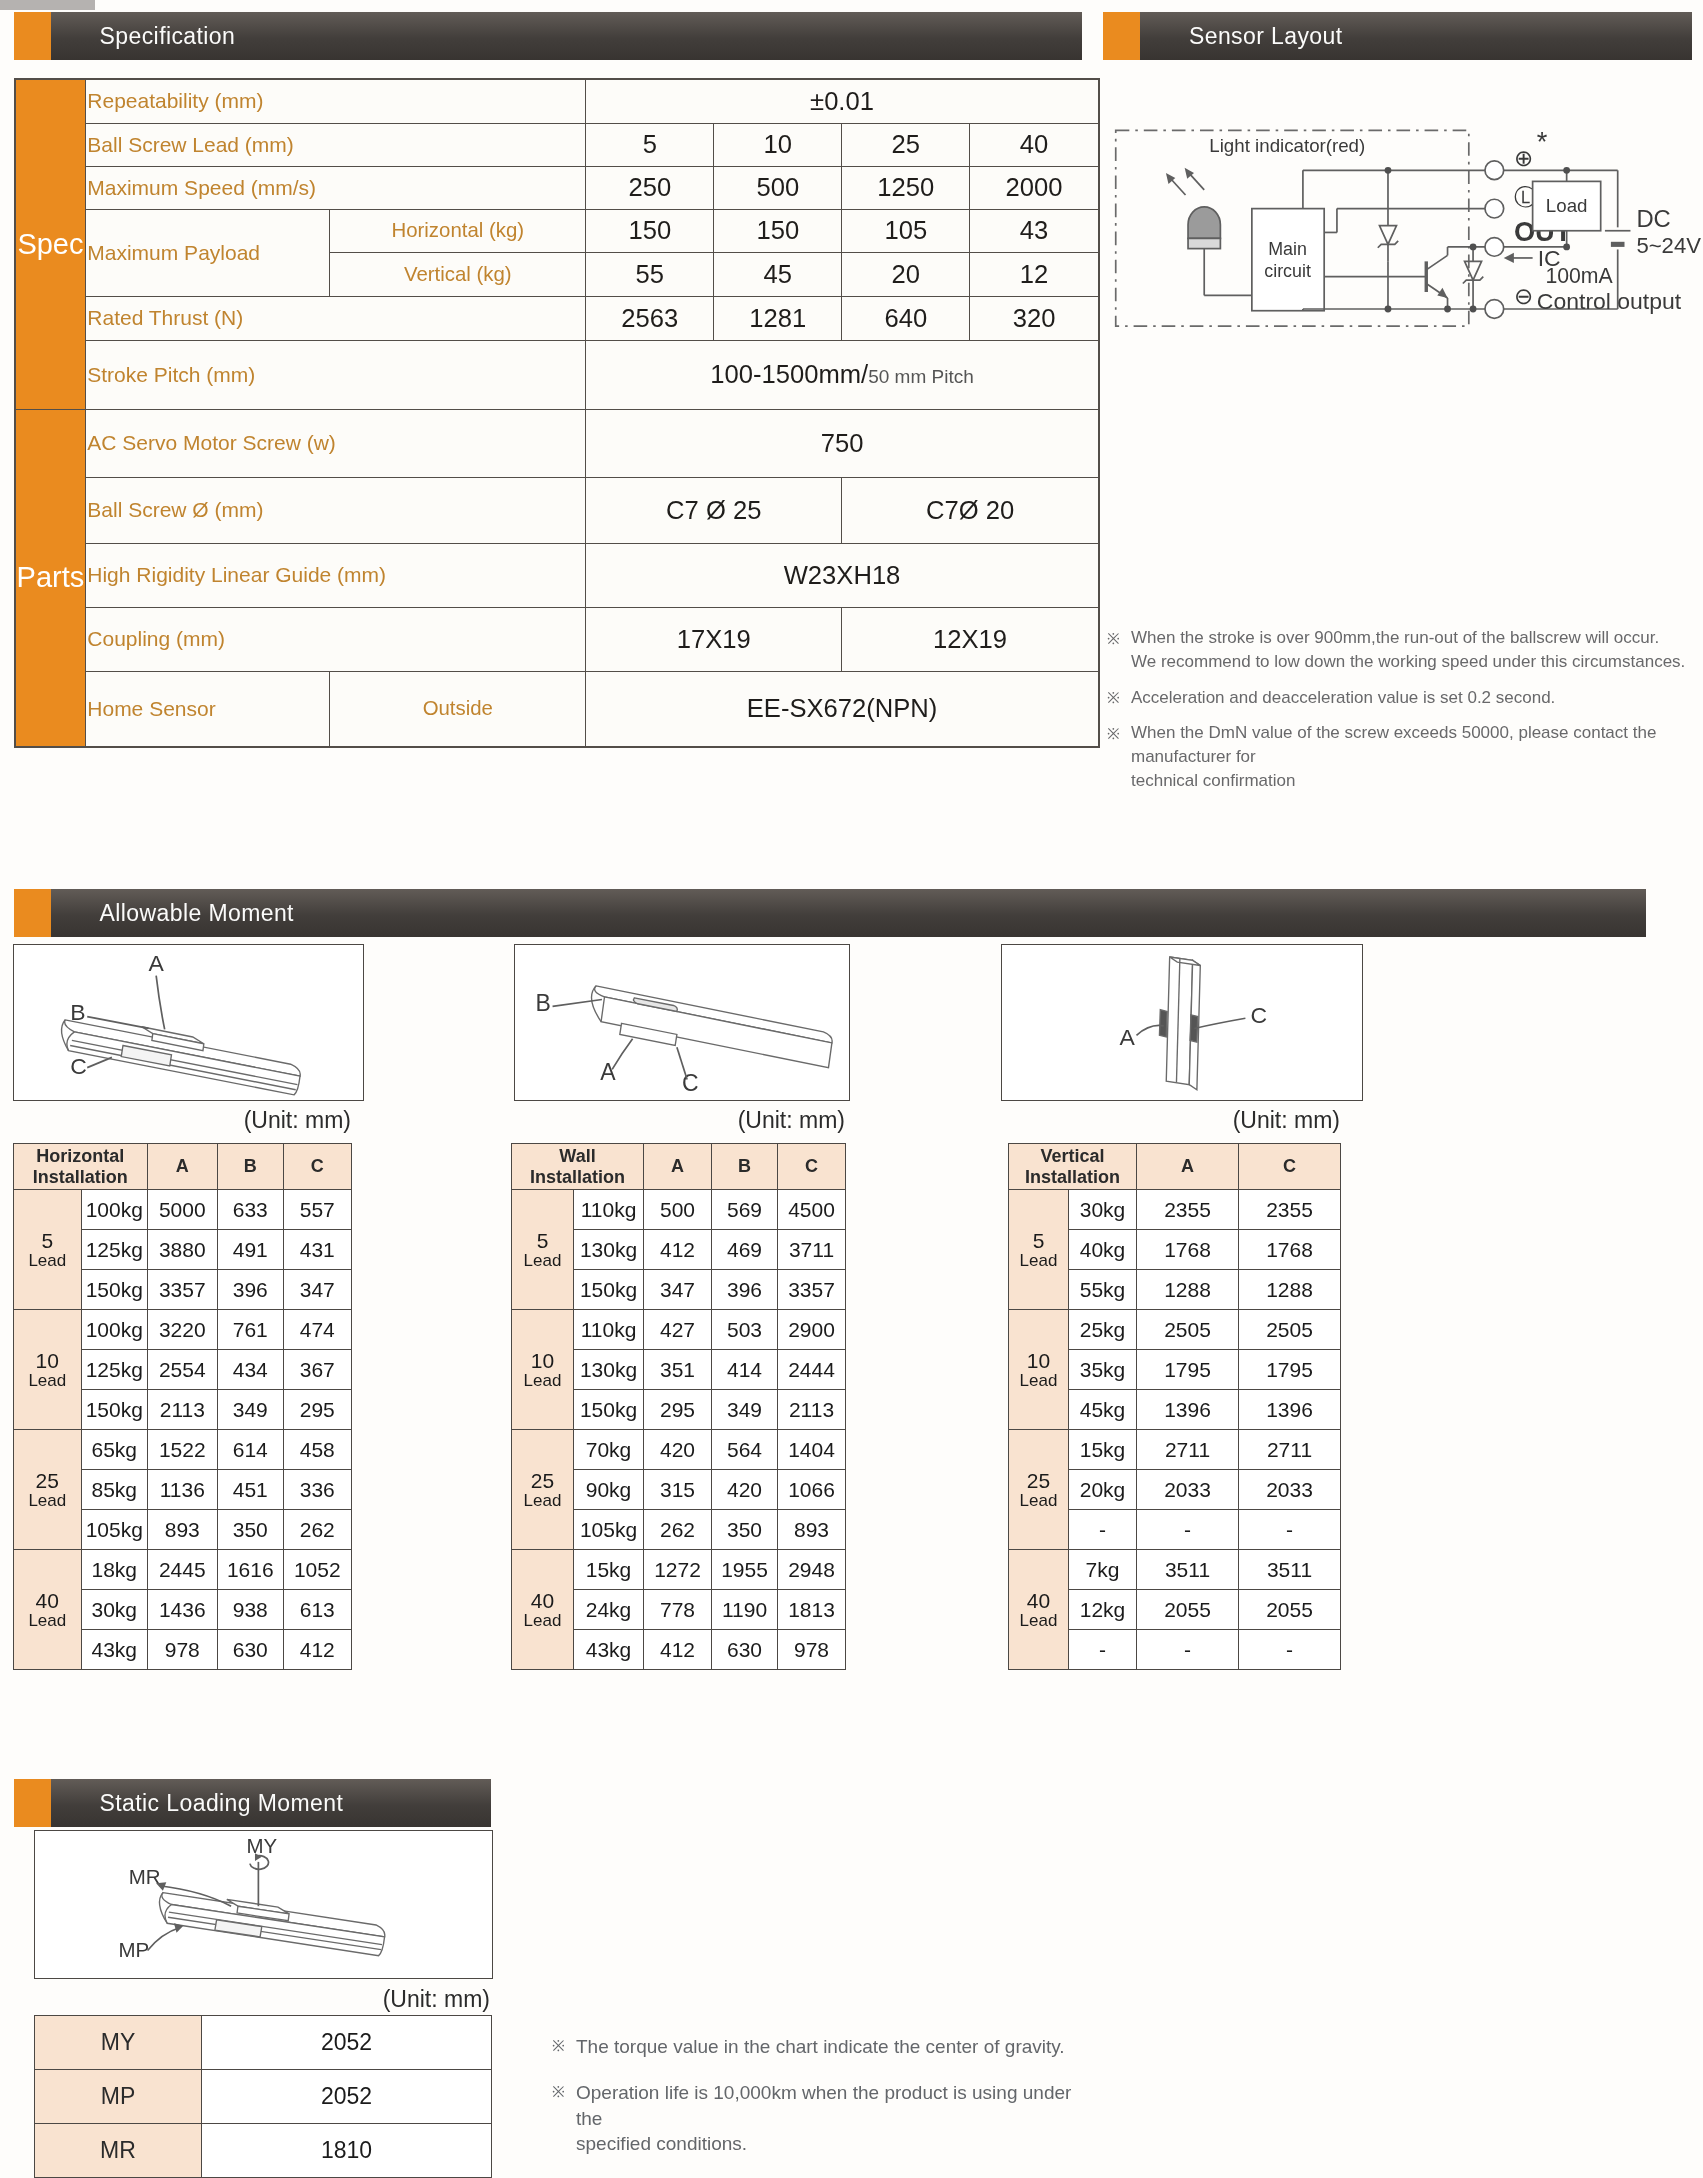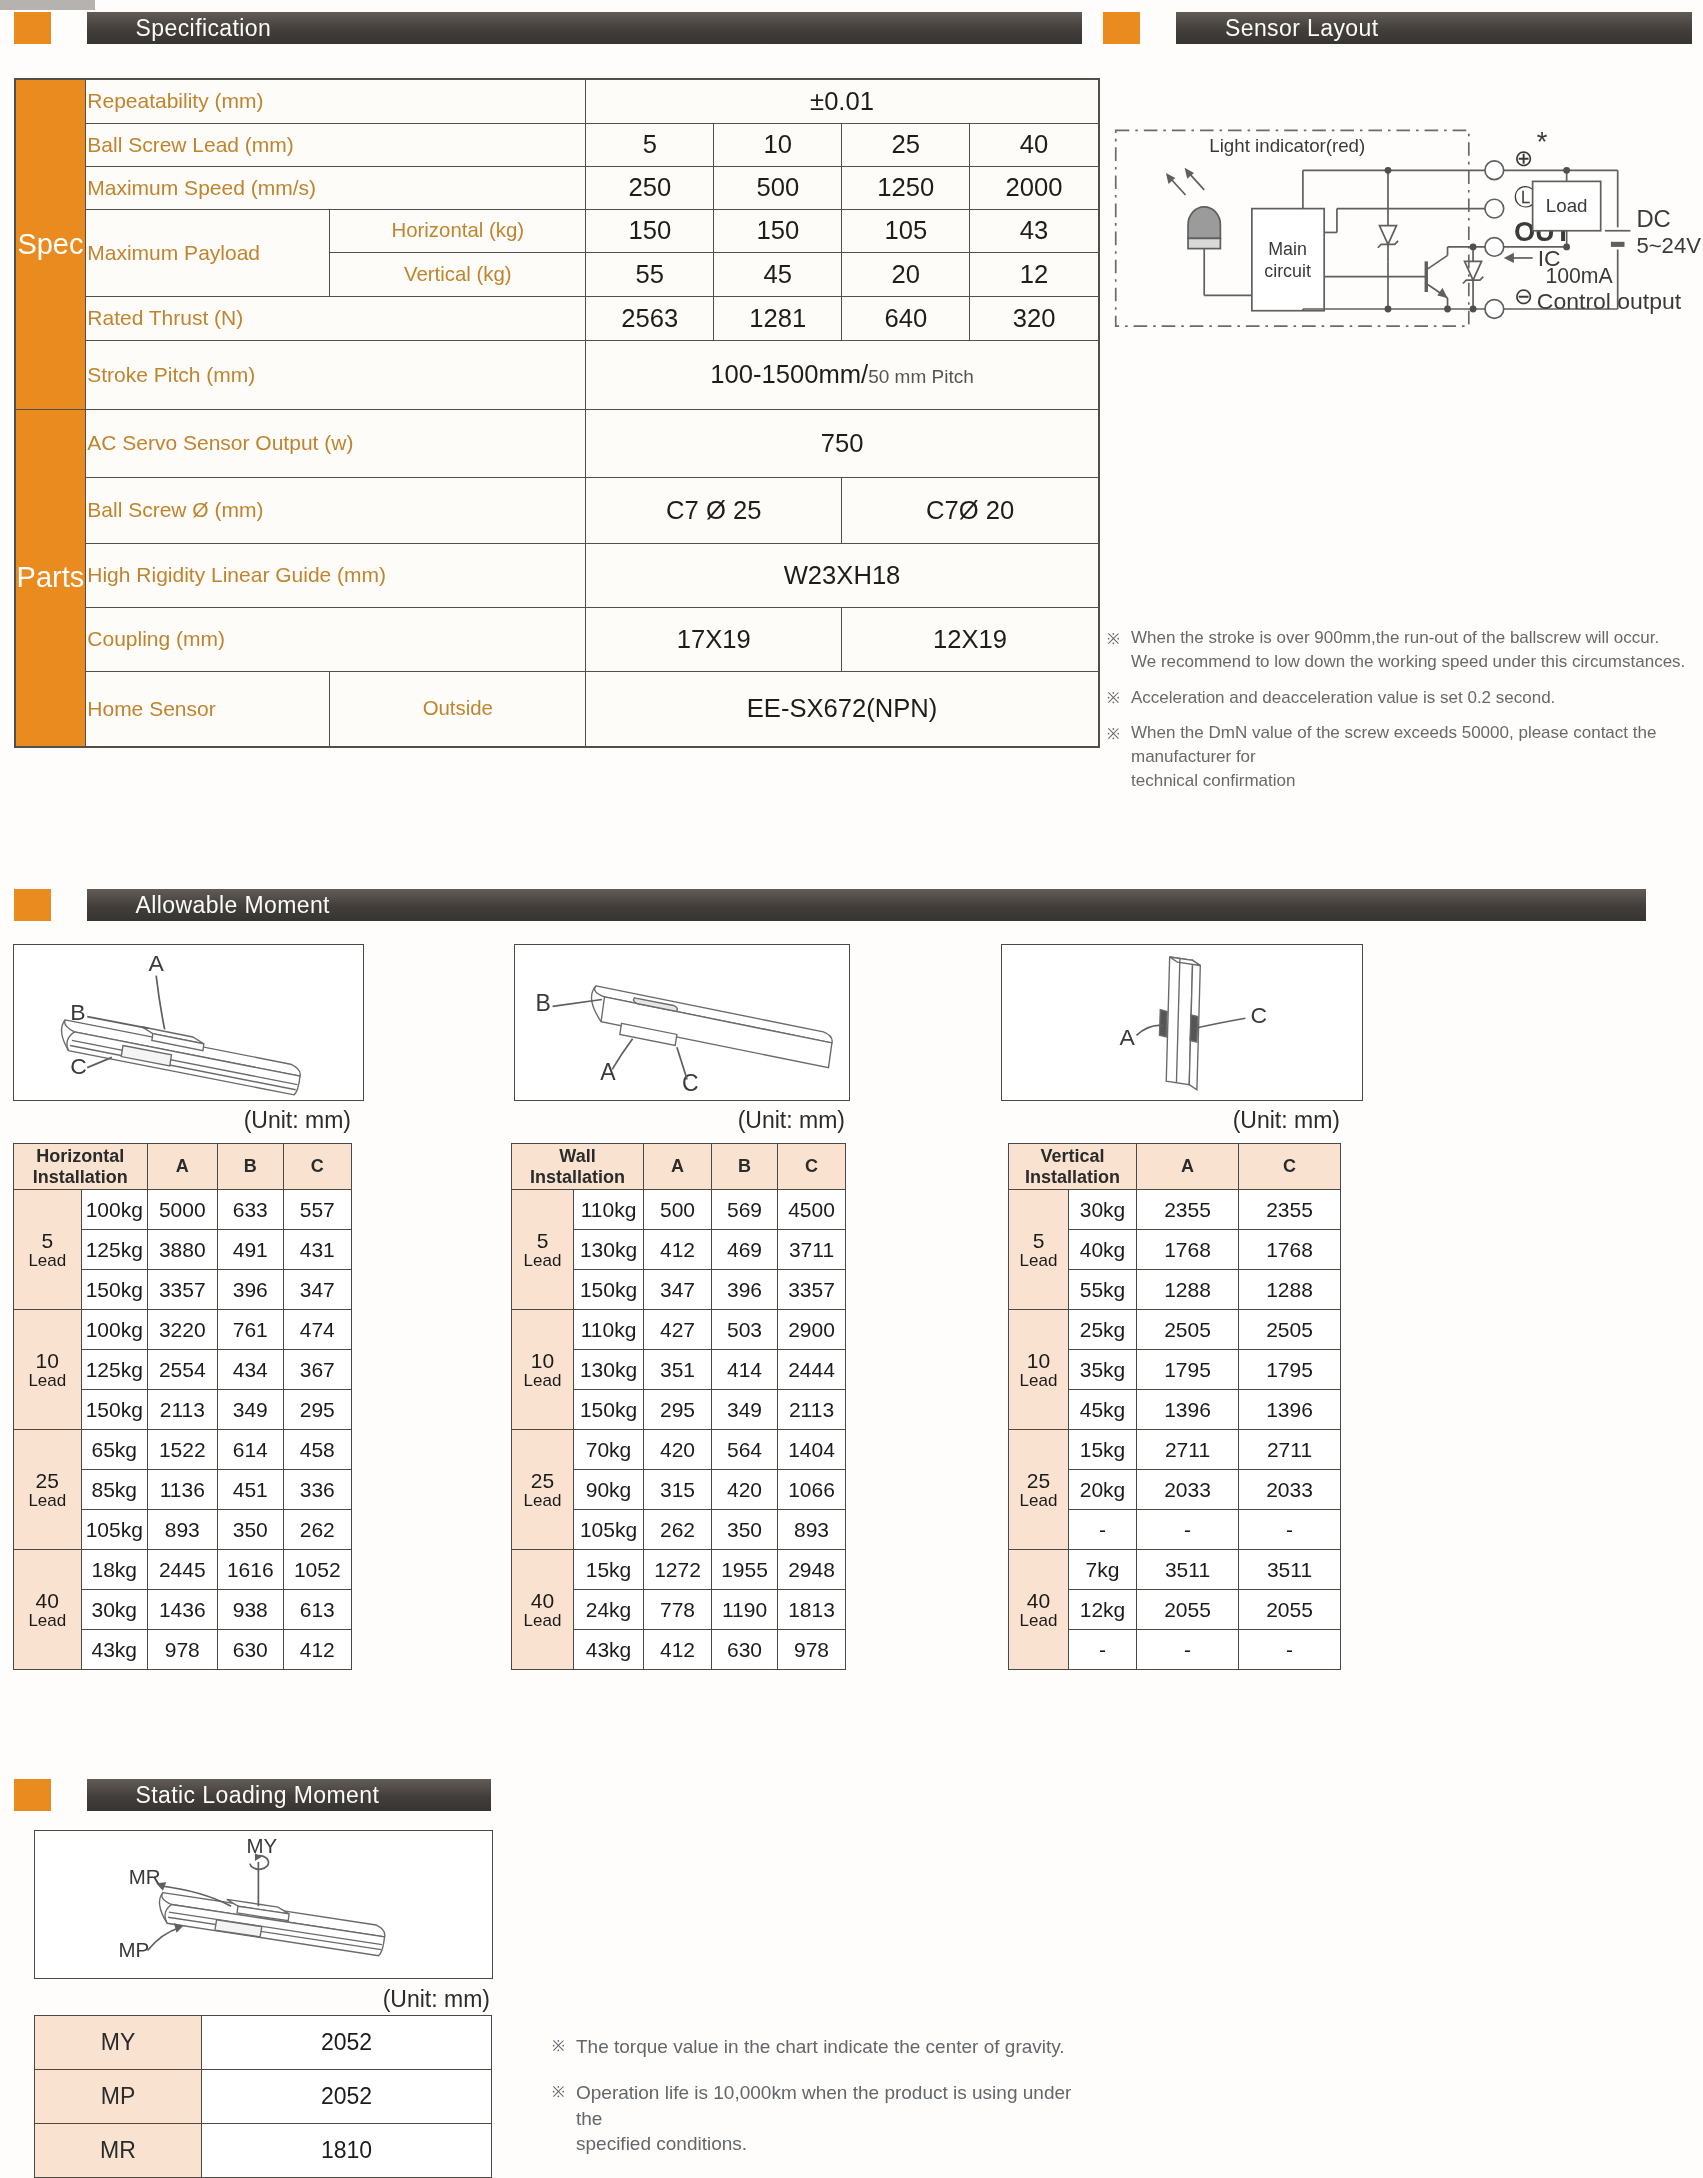--- a/index.html
+++ b/index.html
@@ -1,19 +1,19 @@
 <!DOCTYPE html>
 <html style="font-size:13.6px"><head>
 <meta charset="utf-8">
 <style>
   html,body{margin:0;padding:0;background:#ffffff;}
   #page{position:relative;width:1704px;height:2178px;background:#fefdfb;overflow:hidden;
         font-family:"Liberation Sans",sans-serif;color:#222;}
   
-  .sec-bar{position:absolute;display:flex;height:32px;gap:36px;}
+  .sec-bar{position:absolute;display:flex;height:48px;}
   .sec-bar .accent{width:37px;background:#ea8b1f;}
   .sec-bar .bar-label{flex:1;background:linear-gradient(180deg,#625c57 0%,#423e3b 55%,#383431 100%);
         color:#fbfbfa;font-size:23px;display:flex;align-items:center;padding-left:49px;letter-spacing:0.4px;}
   
   .artifact{position:absolute;left:0;top:0;width:95px;height:10.2px;background:#8d8a87;opacity:.65;}
 
   
   table{border-collapse:collapse;table-layout:fixed;}
   .spec{position:absolute;left:13.6px;top:78px;background:#fdfcf9;border:2.6px solid #534e49;}
   .spec td{border:1.7px solid #534e49;overflow:hidden;}
@@ -117,21 +117,21 @@
         <td class="val">320</td>
       </tr>
       <tr style="height:69px">
         <td class="lbl" colspan="2">Stroke Pitch (mm)</td>
         <td class="val" colspan="4">
           <span>100-1500mm/</span><span class="small">50 mm Pitch</span>
         </td>
       </tr>
       <tr style="height:68px">
         <td class="side" rowspan="5">Parts</td>
-        <td class="lbl" colspan="2">AC Servo Sensor Output (w)</td>
+        <td class="lbl" colspan="2">AC Servo Motor Screw (w)</td>
         <td class="val" colspan="4">750</td>
       </tr>
       <tr style="height:66px">
         <td class="lbl" colspan="2">Ball Screw Ø (mm)</td>
         <td class="val" colspan="2">C7 Ø 25</td>
         <td class="val" colspan="2">C7Ø 20</td>
       </tr>
       <tr style="height:64px">
         <td class="lbl" colspan="2">High Rigidity Linear Guide (mm)</td>
         <td class="val" colspan="4">W23XH18</td>

